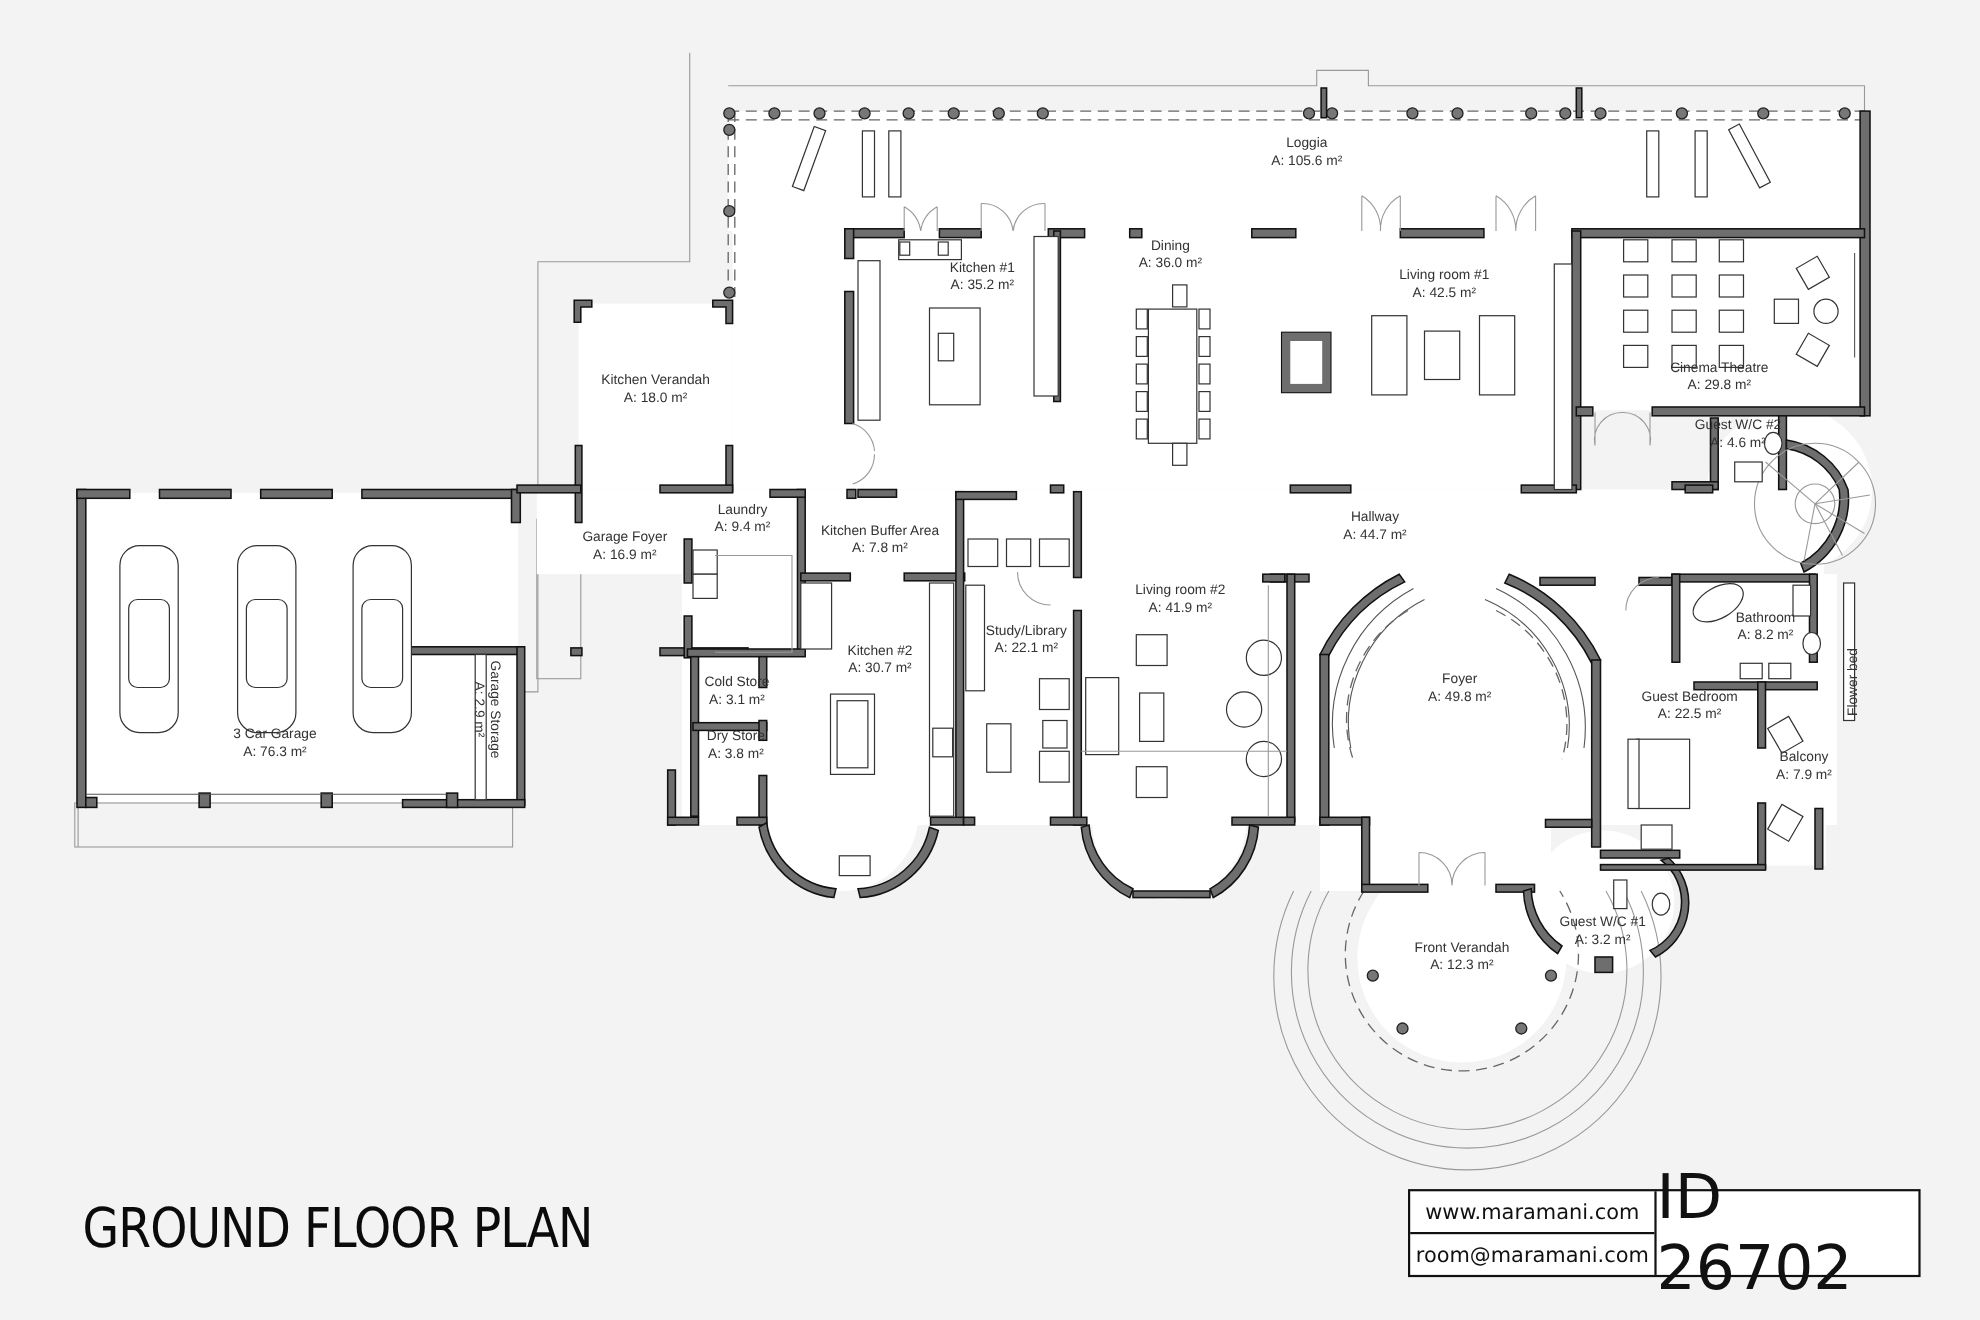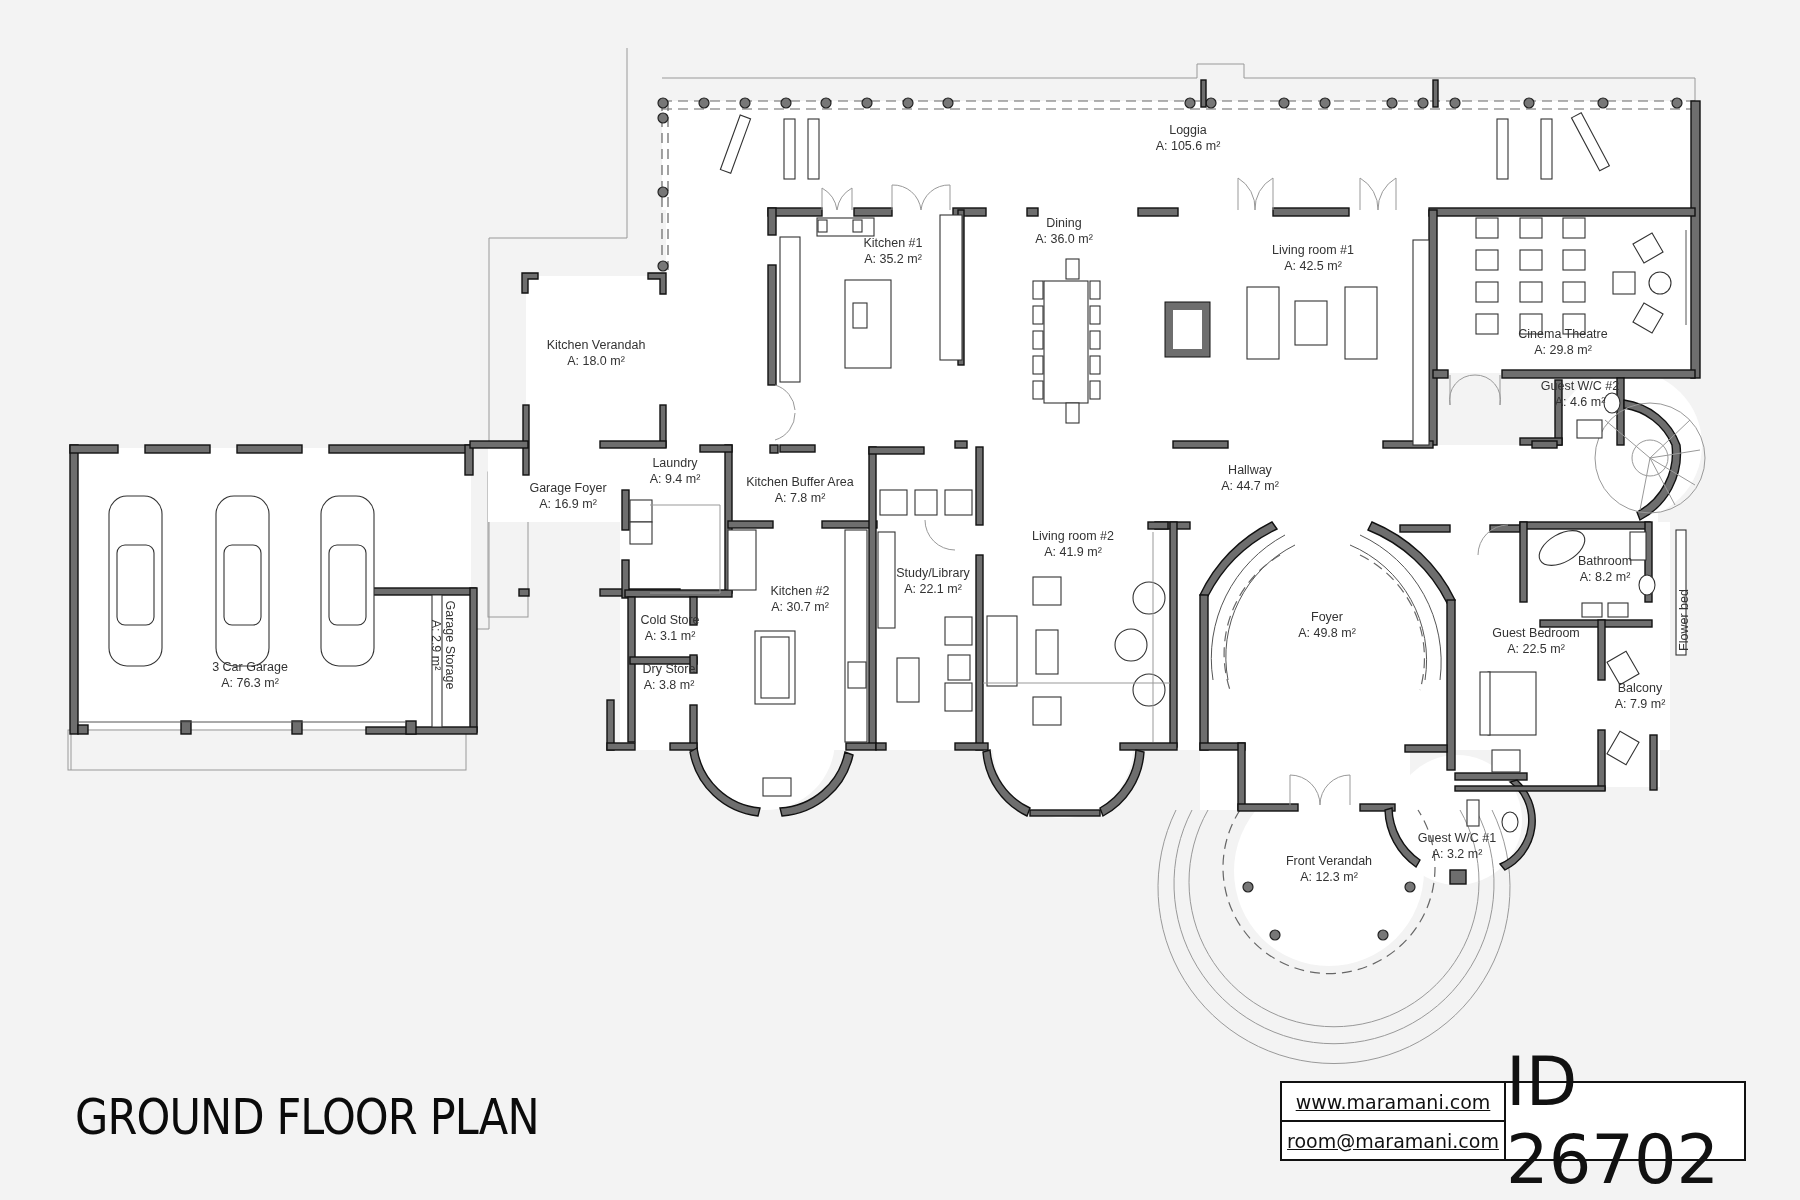--- a/index.html
+++ b/index.html
@@ -9,23 +9,23 @@
   .floor { fill:#ffffff; stroke:none; }
   .thin { fill:none; stroke:#555; stroke-width:1; }
   .light { fill:none; stroke:#999; stroke-width:1; }
   .dash { fill:none; stroke:#666; stroke-width:1.2; stroke-dasharray:10 6; }
   .furn { fill:#fff; stroke:#333; stroke-width:1.1; }
   .col { fill:#777; stroke:#222; stroke-width:1.2; }
   .lbl { font-family:"Liberation Sans", sans-serif; font-size:12.5px; fill:#333; text-anchor:middle; }
   .title { position:absolute; left:75px; top:1088px; font-family:"DejaVu Sans", sans-serif; font-size:50px; color:#0b0b0b; letter-spacing:-1px; font-weight:400; transform:scaleX(0.86); transform-origin:left center; white-space:nowrap; }
   .idbox { position:absolute; left:1280px; top:1081px; width:466px; height:80px; border:2px solid #111; background:#fff; display:flex; box-sizing:border-box; }
   .idbox .left { width:222px; border-right:2px solid #111; display:flex; flex-direction:column; }
-  .idbox .cell { flex:1; display:flex; align-items:center; justify-content:center; font-family:"DejaVu Sans", sans-serif; font-size:19px; color:#111;text-decoration:underline; }
+  .idbox .cell { flex:1; display:flex; align-items:center; justify-content:center; font-family:"DejaVu Sans", sans-serif; font-size:19px; color:#111; }
   .idbox .cell + .cell { border-top:2px solid #111; }
-  .idbox .right { flex:1; display:flex; align-items:center; justify-content:center; font-family:"DejaVu Sans", sans-serif; font-size:67px; color:#111; }
+  .idbox .right { flex:1; display:flex; align-items:center; justify-content:center; font-family:"DejaVu Sans", sans-serif; font-size:56px; color:#111; }
 </style>
 </head>
 <body>
 
 <svg id="plan" viewBox="0 0 1800 1200" xmlns="http://www.w3.org/2000/svg">
 
   <g>
     <polyline class="light" points="627,48 627,238 489,238 489,629 71,629 71,770"></polyline>
     <polyline class="light" points="662,78 1197,78 1197,64 1244,64 1244,78 1695,78 1695,101"></polyline>
     <rect class="light" x="68" y="730" width="398" height="40" fill="none"></rect>

